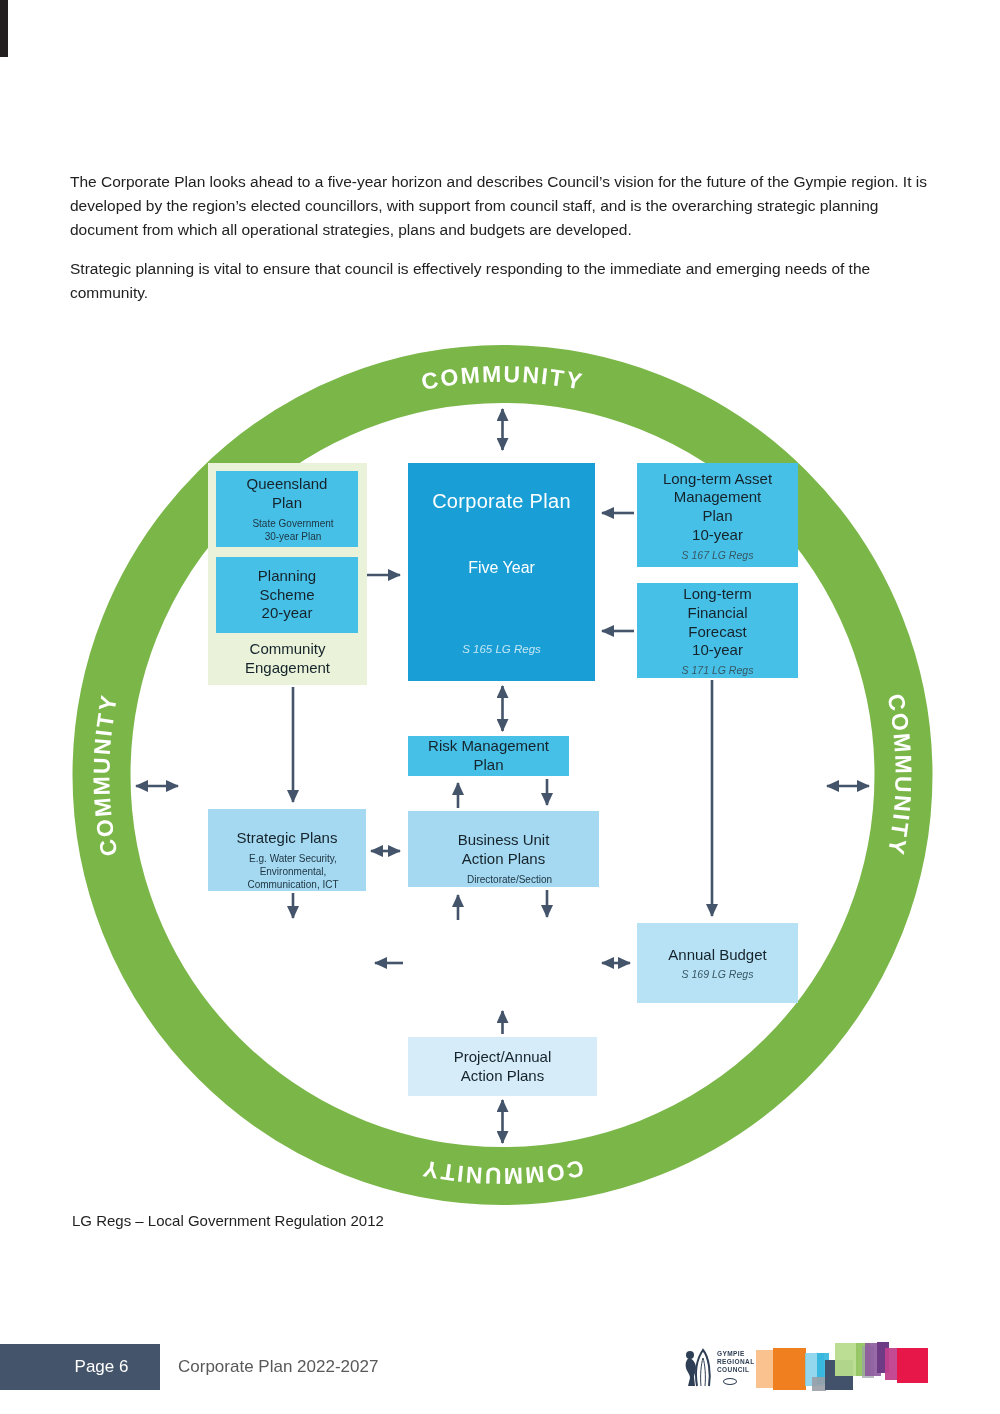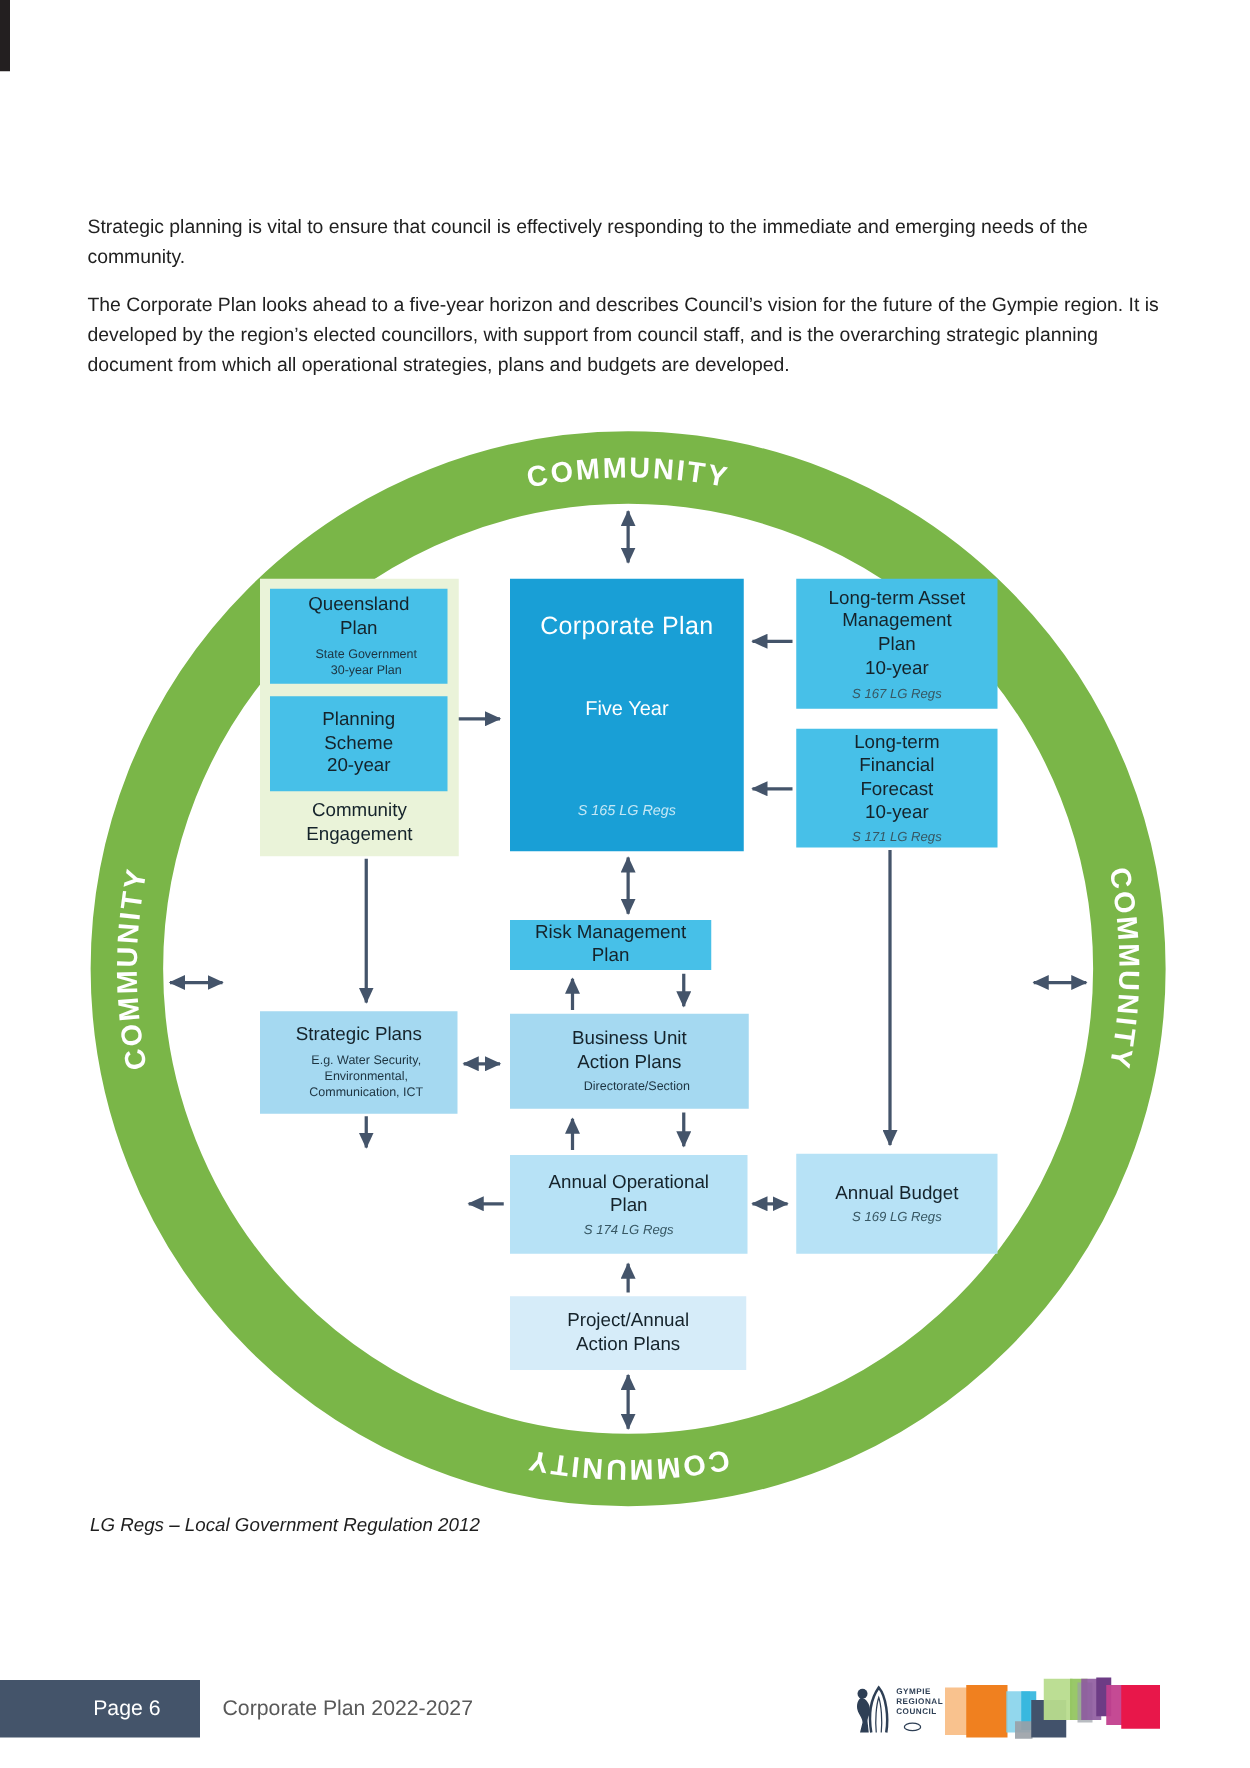--- a/index.html
+++ b/index.html
@@ -17,50 +17,50 @@
   .end{marker-end:url(#ah);}
   .both{marker-start:url(#ah);marker-end:url(#ah);}
   .box{position:absolute;display:flex;flex-direction:column;align-items:center;justify-content:center;
        text-align:center;box-sizing:border-box;padding:20px;}
   .pre{white-space:pre-line;}
   .box-title{font-size:15px;line-height:1.25;color:#15232b;}
   .box-sub{font-size:10px;line-height:1.3;color:#1d3340;margin-top:4px;margin-left:12px;}
   .box-reg{font-size:10.5px;font-style:italic;color:#375763;margin-top:4px;}
   .bg-engagement{background:var(--engagement_bg,#eaf3d9);}
   .bg-med{background:var(--box_medium,#47c0e8);}
-  .bg-light{background:var(--box_light,#a5d9f1);}
+  .bg-light{background:var(--box_light,#a5d9f1);justify-content:space-between;}
   .bg-lighter{background:var(--box_lighter,#b7e2f6);}
   .bg-lightest{background:var(--box_lightest,#d6ecf9);}
   .bg-corporate{background:var(--corporate,#199fd6);gap:40px;}
   .corp-title{font-size:20px;color:#ffffff;letter-spacing:.3px;}
   .corp-sub{font-size:16px;color:#ffffff;margin-top:6px;}
   .corp-reg{font-size:11.5px;font-style:italic;color:#c4e7f5;margin-top:26px;}
-  .note{position:absolute;left:72px;top:1212px;font-size:15px;font-style:italic;color:#1f1f1f;}
+  .note{position:absolute;left:72px;top:1212px;font-size:15px;color:#1f1f1f;}
   .footer-bar{position:absolute;left:0;top:1344px;width:160px;height:46px;background:var(--footer_bar,#44546a);
               display:flex;align-items:center;justify-content:center;padding-left:43px;box-sizing:border-box;}
   .footer-bar span{color:#fff;font-size:17px;}
   .doc-title{position:absolute;left:178px;top:1357px;font-size:17px;color:#595959;}
   .logo{position:absolute;left:683px;top:1344px;width:70px;height:52px;}
   .logo-text{position:absolute;left:34px;top:6px;font-size:6.5px;font-weight:bold;color:#2e3f55;
              line-height:1.25;letter-spacing:.4px;}
   .logo-est{position:absolute;left:40px;top:34px;width:12px;height:5px;border:1px solid #2e3f55;border-radius:50%;}
   .squares{position:absolute;left:750px;top:1340px;width:200px;height:56px;}
   .sq{position:absolute;}
 </style>
 </head>
 <body>
 
 <div class="page">
 
   <div class="corner-strip"></div>
 
 
   <div class="intro">
+    <p>The Corporate Plan looks ahead to a five-year horizon and describes Council’s vision for the future of the Gympie region. It is developed by the region’s elected councillors, with support from council staff, and is the overarching strategic planning document from which all operational strategies, plans and budgets are developed.</p>
     <p>Strategic planning is vital to ensure that council is effectively responding to the immediate and emerging needs of the community.</p>
-    <p>The Corporate Plan looks ahead to a five-year horizon and describes Council’s vision for the future of the Gympie region. It is developed by the region’s elected councillors, with support from council staff, and is the overarching strategic planning document from which all operational strategies, plans and budgets are developed.</p>
   </div>
 
   <div class="diagram">
 
     <svg width="1000" height="1414" viewBox="0 0 1000 1414">
       <defs>
         <marker id="ah" markerUnits="userSpaceOnUse" markerWidth="14" markerHeight="12" refX="12" refY="6" orient="auto-start-reverse">
           <path d="M0,0 L13,6 L0,12 z" style="fill:var(--arrow,#44546a)"></path>
         </marker>
         <path id="arcTop" d="M 109.5 775 A 393 393 0 0 1 895.5 775" fill="none"></path>
@@ -151,24 +151,20 @@
     </div>
 
     <div class="box bg-light" style="left:208px;top:809px;width:158px;height:82px;">
       <div class="box-title">Strategic Plans</div>
       <div class="box-sub pre">E.g. Water Security,
 Environmental,
 Communication, ICT</div>
     </div>
 
 
-    <div class="box bg-lighter" style="left:408px;top:924px;width:190px;height:79px;">
-      <div class="box-title">Annual Operational Plan</div>
-      <div class="box-reg">S 174 LG Regs</div>
-    </div>
 
     <div class="box bg-lighter" style="left:637px;top:923px;width:161px;height:80px;">
       <div class="box-title">Annual Budget</div>
       <div class="box-reg">S 169 LG Regs</div>
     </div>
 
     <div class="box bg-lightest" style="left:408px;top:1037px;width:189px;height:59px;">
       <div class="box-title pre">Project/Annual
 Action Plans</div>
     </div>

